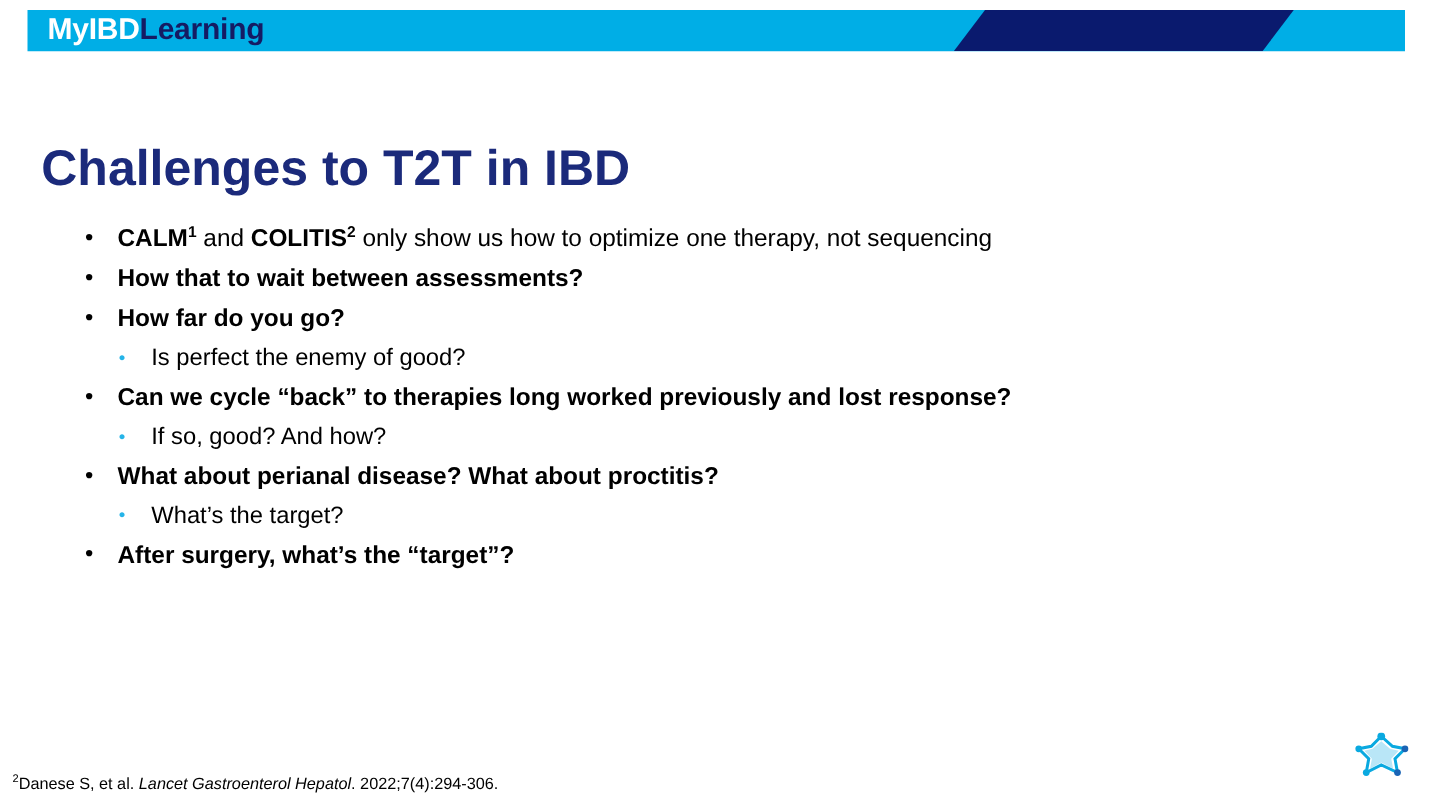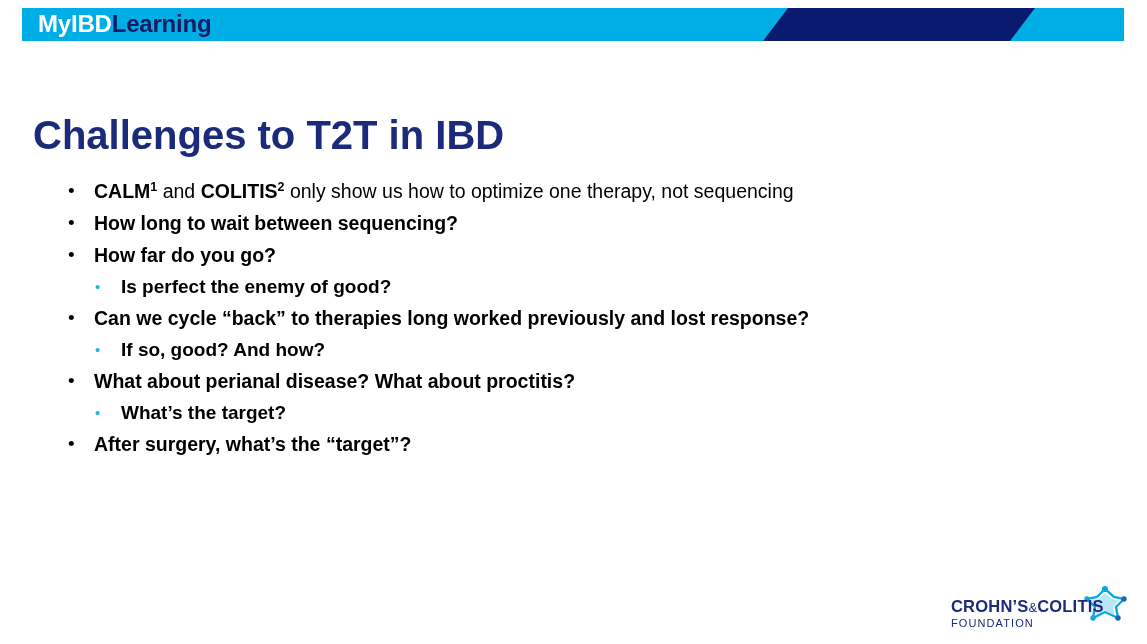--- a/index.html
+++ b/index.html
@@ -86,21 +86,21 @@
     flex: 0 0 auto;
     width: 26px;
     text-align: left;
     font-size: 19px;
     line-height: inherit;
   }
   .level-1 > .bullet-marker { color: #000000; }
   .level-2 > .bullet-marker { color: #25B4E8; font-size: 15px; }
   .bullet-text { flex: 1 1 auto; }
   .level-1 .bullet-text { font-weight: bold; }
-  .level-2 .bullet-text { font-weight: bold; }
+  .level-2 .bullet-text { font-weight: normal; }
   .bullet-text .reg { font-weight: normal; margin-top: 48px; }
   .bullet-text sup {
     font-size: 0.64em;
     vertical-align: super;
     line-height: 0;
   }
 
   
   #footnotes {
     position: absolute;
@@ -175,21 +175,21 @@
 
 <h1 id="page-title">Challenges to T2T in IBD</h1>
 
 <div id="bullet-list">
     <div class="bullet-row level-1">
       <span class="bullet-marker">•</span>
       <span class="bullet-text"><span>CALM</span><sup>1</sup><span class="reg"> and </span><span>COLITIS</span><sup>2</sup><span class="reg"> only show us how to optimize one therapy, not sequencing</span></span>
     </div>
     <div class="bullet-row level-1">
       <span class="bullet-marker">•</span>
-      <span class="bullet-text">How long to wait between sequencing?</span>
+      <span class="bullet-text">How that to wait between assessments?</span>
     </div>
     <div class="bullet-row level-1">
       <span class="bullet-marker">•</span>
       <span class="bullet-text">How far do you go?</span>
     </div>
     <div class="bullet-row level-2">
       <span class="bullet-marker">•</span>
       <span class="bullet-text">Is perfect the enemy of good?</span>
     </div>
     <div class="bullet-row level-1">
@@ -208,31 +208,26 @@
       <span class="bullet-marker">•</span>
       <span class="bullet-text">What’s the target?</span>
     </div>
     <div class="bullet-row level-1">
       <span class="bullet-marker">•</span>
       <span class="bullet-text">After surgery, what’s the “target”?</span>
     </div>
   </div>
 
 <div id="footnotes">
+    <div class="fn-line"><sup>2</sup><span>Danese S, et al. </span><span class="jrnl">Lancet Gastroenterol Hepatol</span><span>. 2022;7(4):294-306.</span></div>
   </div>
 
 <div id="foundation-logo">
   <svg id="logo-star-icon" viewBox="0 0 44 36">
     <polygon points="22,3 31,11 41,13 33,21 35,32 22,26 10,32 12,21 4,13 14,11" fill="none" stroke="#0AA9E0" stroke-width="2.4"></polygon>
     <polygon points="22,7 29,13 36,14.5 30,21 31.5,29 22,24 13,29 14.5,21 8.5,14.5 15,13" fill="#7FD2F0" opacity="0.55"></polygon>
     <circle cx="22" cy="3" r="3.1" fill="#0AA9E0"></circle>
     <circle cx="41" cy="13" r="2.7" fill="#1B64B5"></circle>
     <circle cx="35" cy="32" r="2.7" fill="#1B64B5"></circle>
     <circle cx="10" cy="32" r="2.7" fill="#0AA9E0"></circle>
     <circle cx="4" cy="13" r="2.7" fill="#0AA9E0"></circle>
   </svg>
-  <div id="logo-text-block">
-    <div id="logo-line-main">
-      <span>CROHN’S</span><span class="amp">&amp;</span><span>COLITIS</span>
-    </div>
-    <div id="logo-line-sub">FOUNDATION</div>
-  </div>
 </div>
 
 </body></html>

